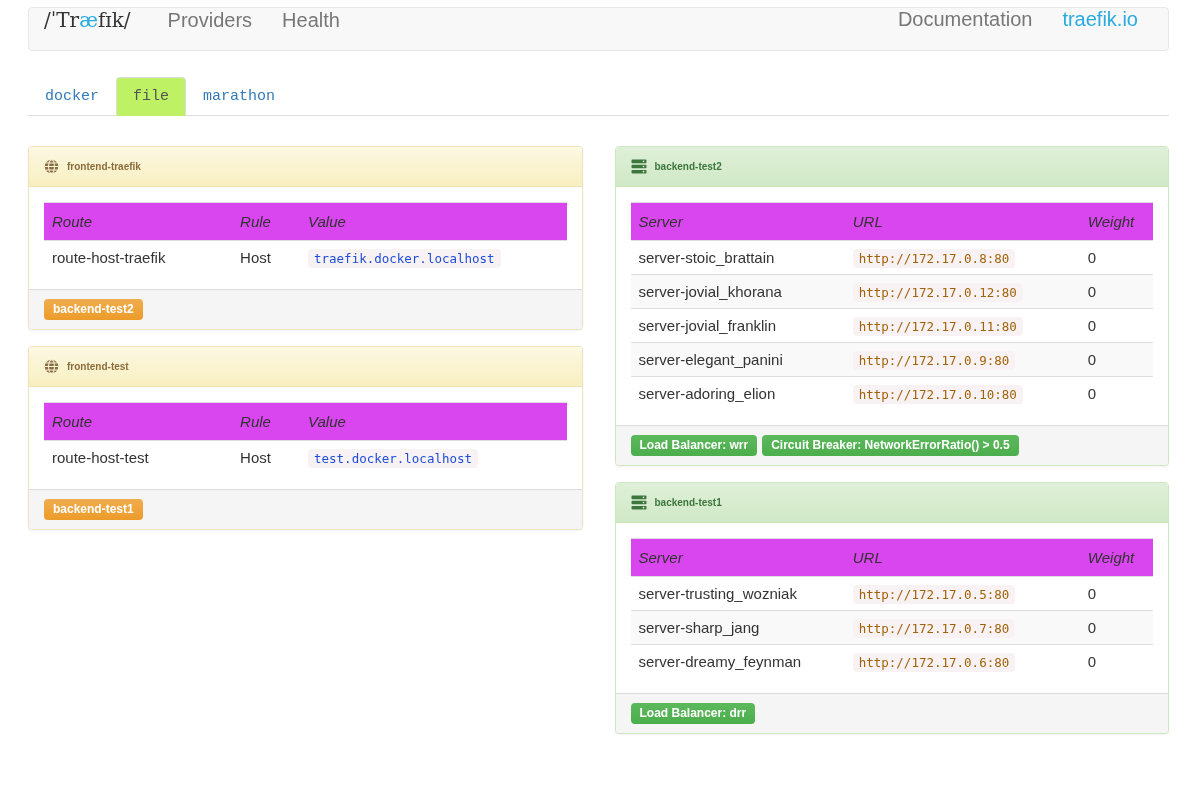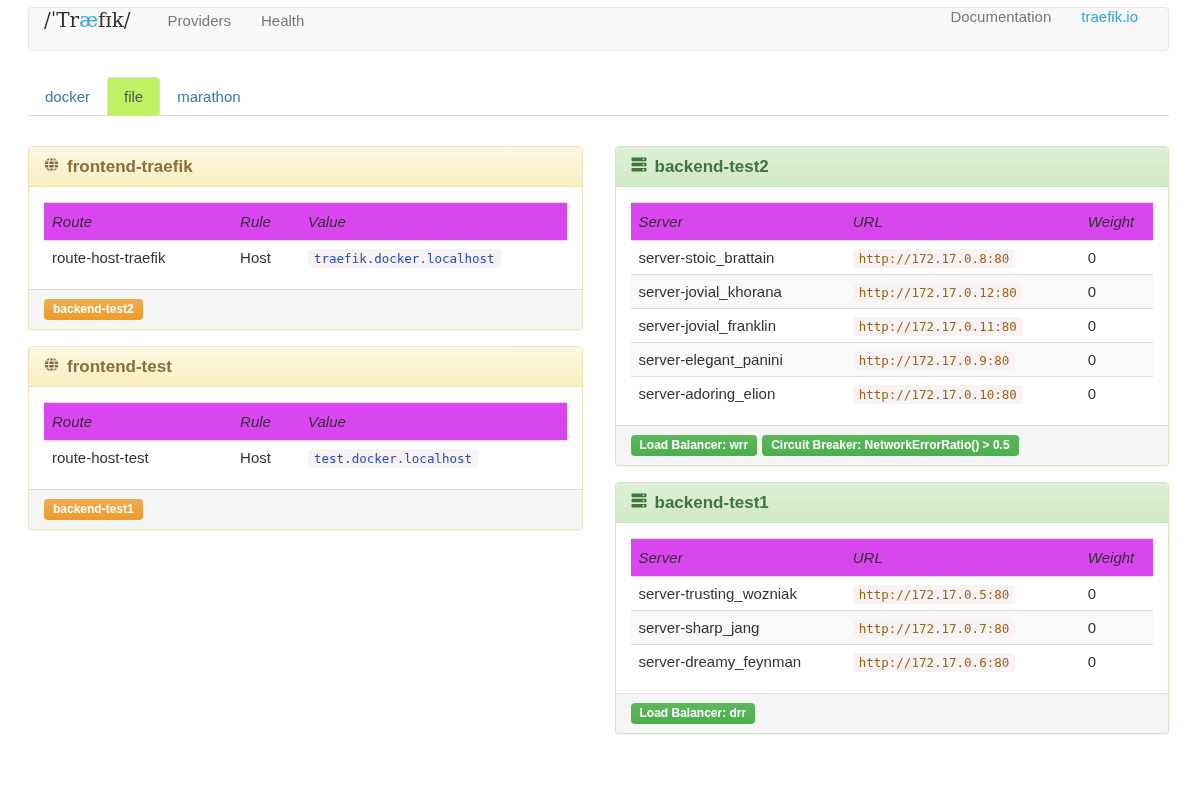--- a/index.html
+++ b/index.html
@@ -31,31 +31,32 @@
     font-size: 20px;
     color: #333;
     text-decoration: none;
     margin-right: 22px;
     white-space: nowrap;
   }
   .brand-ae { color: #29abe2; }
   .nav-link {
     color: #777;
     text-decoration: none;
-    font-size: 15px;
+    font-size: 20px;
     padding: 0 15px;
     cursor: pointer;
   }
   .nav-link-brand { color: #29abe2; }
 
   
   .tabs {
     display: flex;
     margin-top: 26px;
     border-bottom: 1px solid #ddd;
+    font-family: Liberation Mono, monospace;
   }
   .tab {
     font-size: 15px;
     color: #337ab7;
     text-decoration: none;
     padding: 10px 16px;
     margin-bottom: -1px;
     border: 1px solid transparent;
     border-radius: 4px 4px 0 0;
     cursor: pointer;
@@ -79,25 +80,26 @@
 
   
   .panel {
     border: 1px solid;
     border-radius: 4px;
     background: #fff;
     box-shadow: 0 1px 2px rgba(0,0,0,.05);
   }
   .panel-heading {
     padding: 10px 15px;
-    font-size: 17px;
+    font-size: 10px;
     font-weight: bold;
     border-bottom: 1px solid;
     border-radius: 3px 3px 0 0;
     display: flex;
+    align-items: center;
     gap: 8px;
     line-height: 19px;
   }
   .panel-warning { border-color: #f0e3bb; }
   .panel-warning .panel-heading {
     color: #8a6d3b;
     background: linear-gradient(to bottom, #fcf8e3 0%, #f8efc0 100%);
     border-bottom-color: #f0e1b3;
   }
   .panel-success { border-color: #cfe6c0; }

